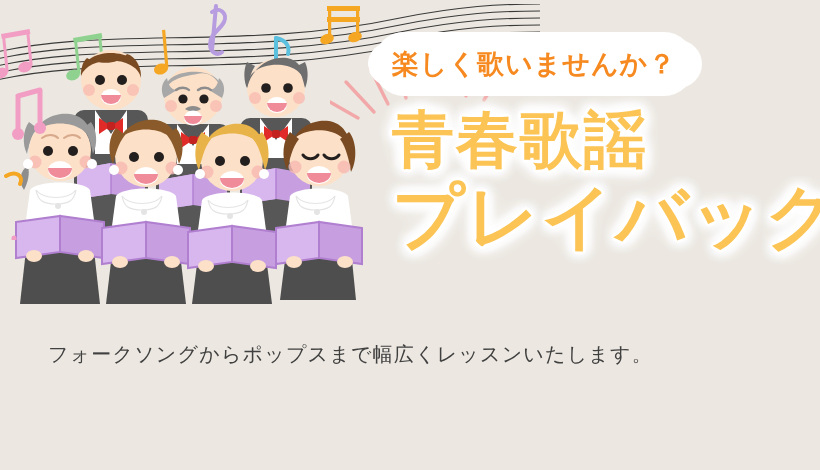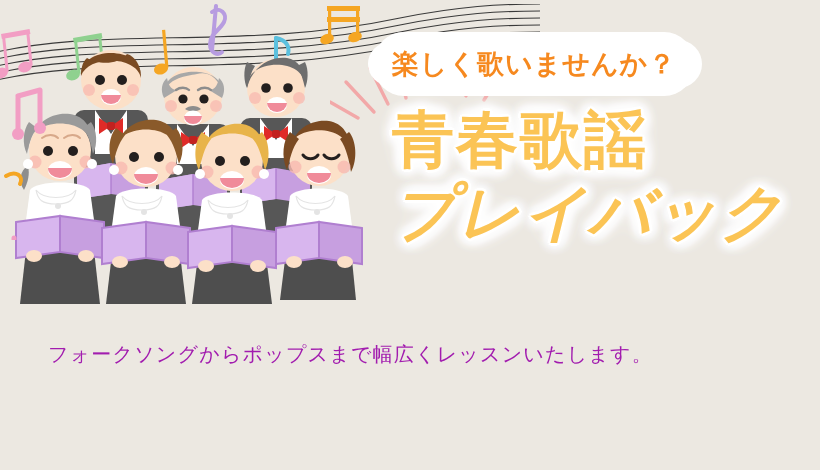--- a/index.html
+++ b/index.html
@@ -46,26 +46,26 @@
     display:block;
     text-shadow:
       0 0 14px #fff, 0 0 14px #fff, 0 0 14px #fff, 0 0 14px #fff,
       0 0 22px #fff, 0 0 22px #fff,
       6px 0 10px #fff, -6px 0 10px #fff, 0 6px 10px #fff, 0 -6px 10px #fff,
       5px 5px 10px #fff, -5px 5px 10px #fff, 5px -5px 10px #fff, -5px -5px 10px #fff,
       3px 0 0 #fff, -3px 0 0 #fff, 0 3px 0 #fff, 0 -3px 0 #fff,
       2px 2px 0 #fff, -2px 2px 0 #fff, 2px -2px 0 #fff, -2px -2px 0 #fff;
   }
   .title-line.l1{font-size:62px;letter-spacing:2px;}
-  .title-line.l2{font-size:62px;letter-spacing:2px;margin-top:10px;font-style:italic;}
+  .title-line.l2{font-size:71px;letter-spacing:2px;margin-top:10px;}
 
   
   .desc{
     position:absolute;left:48px;top:338px;z-index:5;
-    color:#a21caf;font-size:20px;line-height:1.62;letter-spacing:1.2px;
+    color:#404040;font-size:20px;line-height:1.62;letter-spacing:1.2px;
     white-space:nowrap;
   }
   .desc span{display:block;}
 </style>
 </head>
 <body>
 
 <div id="stage">
 
   <div class="staff-wrap">

